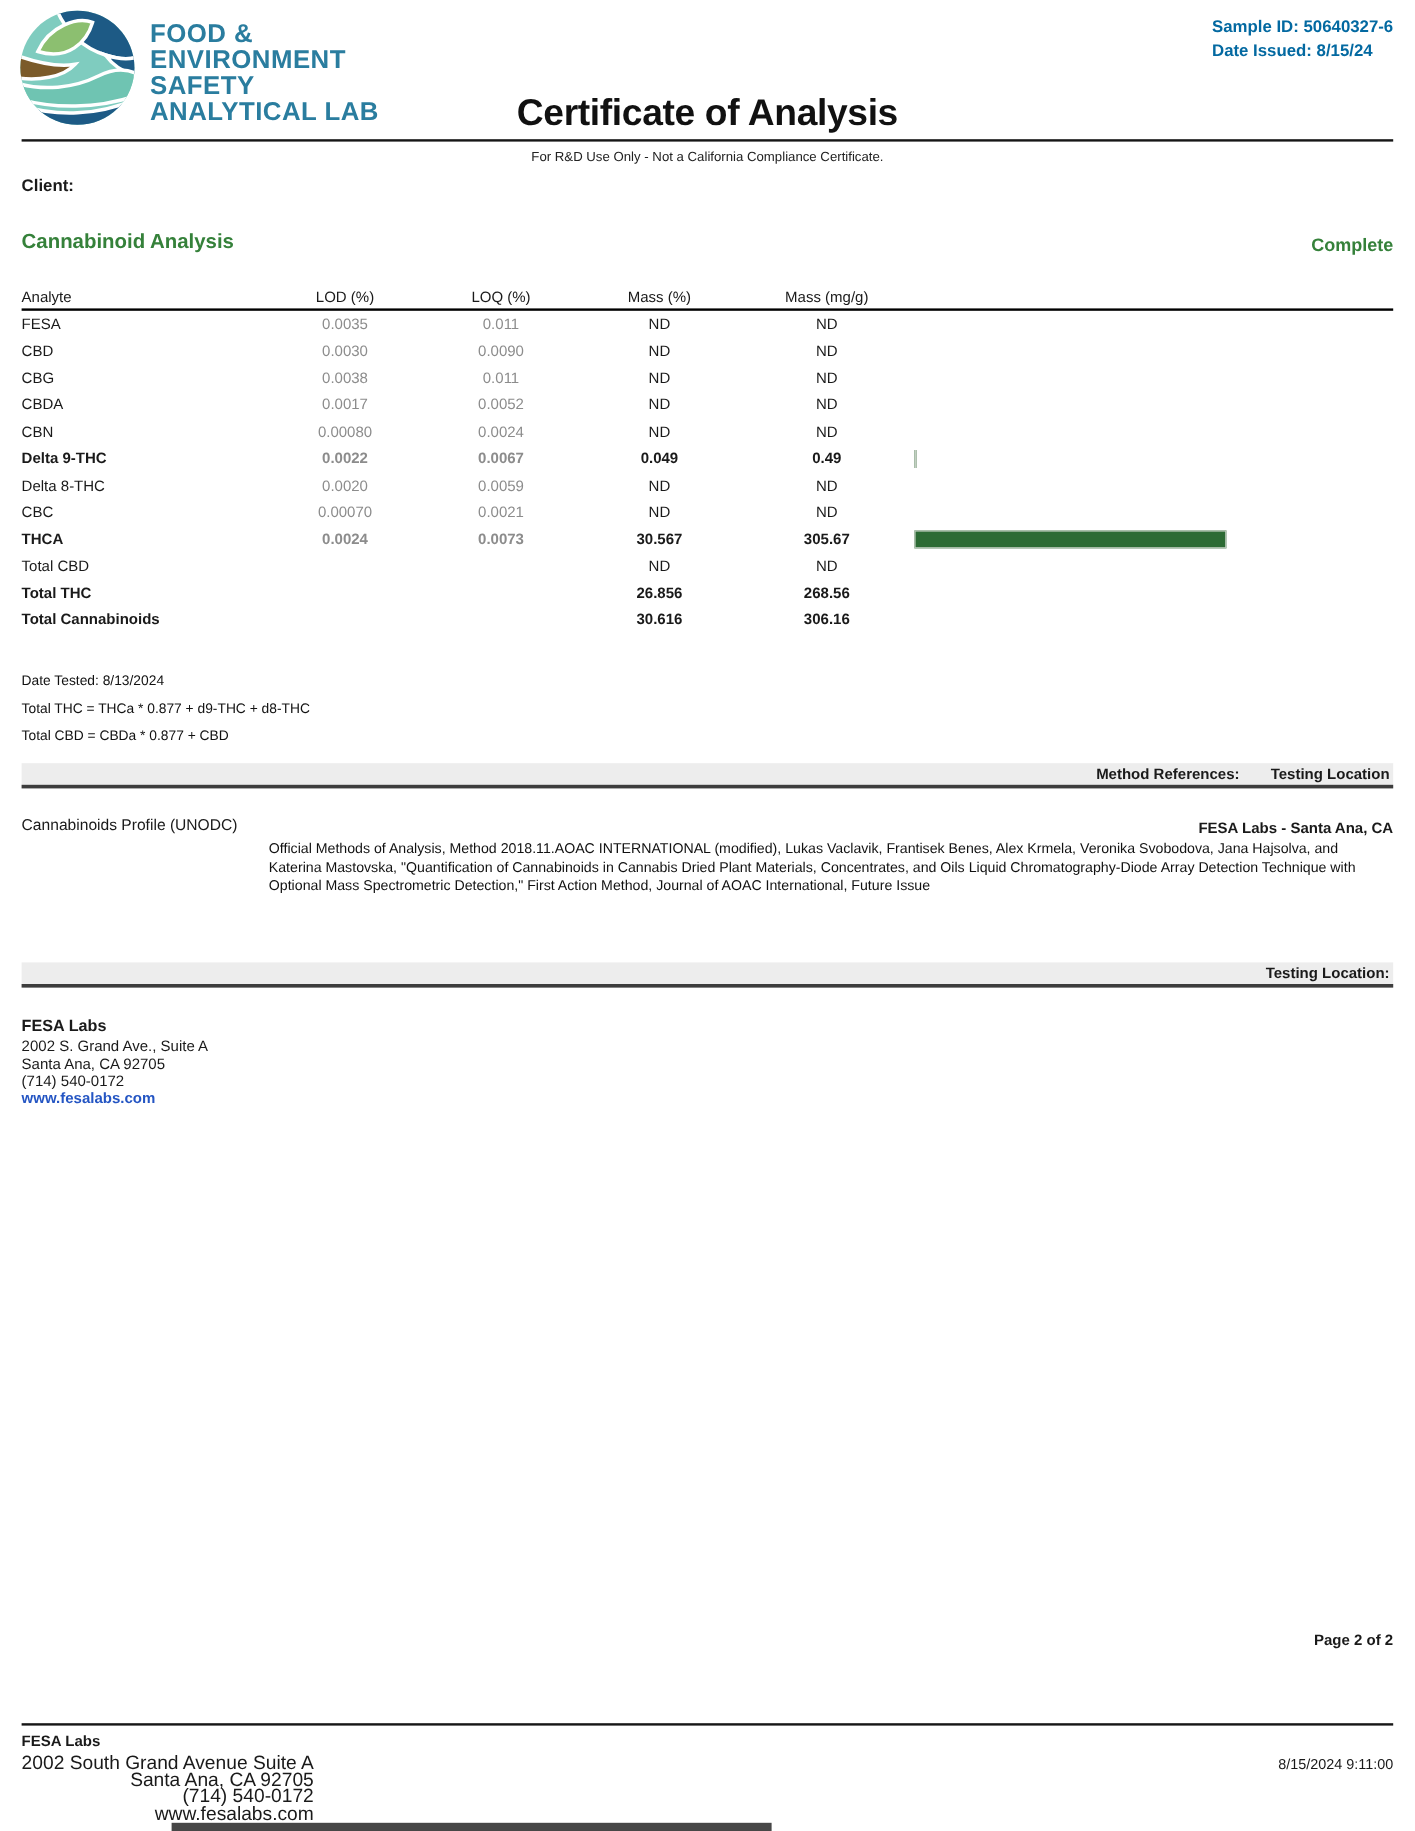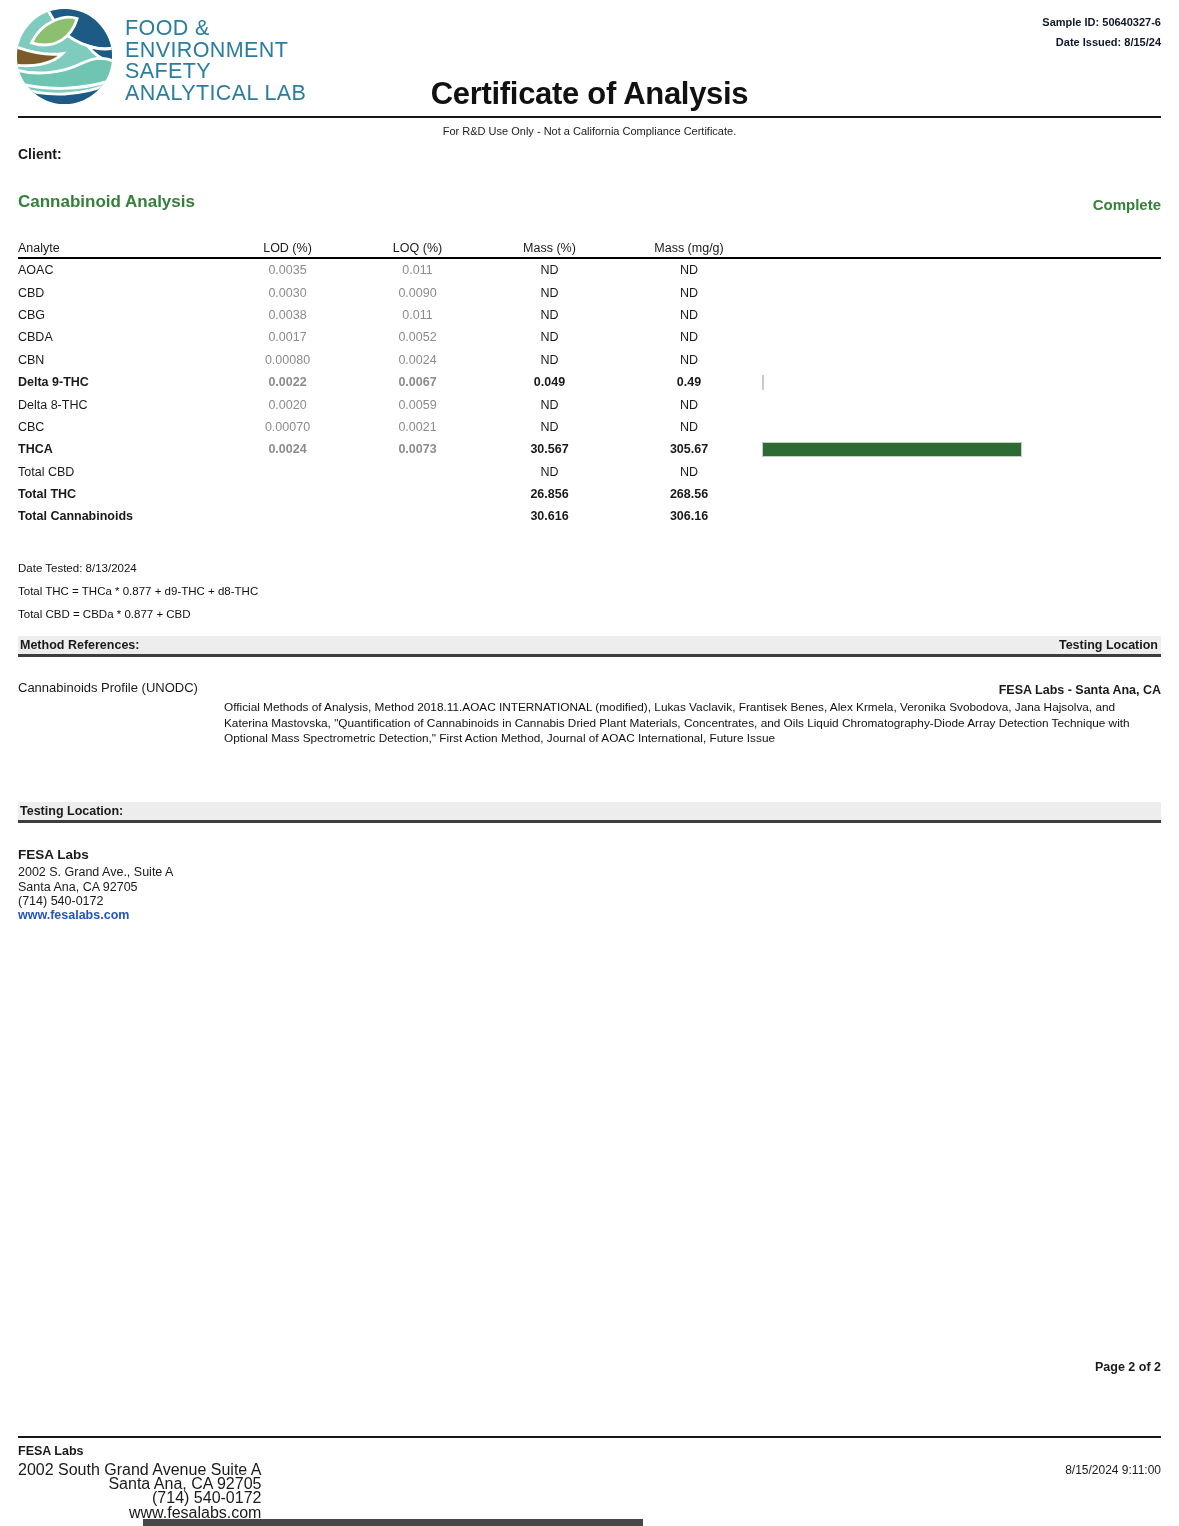--- a/index.html
+++ b/index.html
@@ -5,24 +5,24 @@
   * { margin:0; padding:0; box-sizing:border-box; }
   html,body { background:#fff; }
   body {
     width:1179px; height:1526px; position:relative; overflow:hidden;
     font-family:"Liberation Sans","DejaVu Sans",sans-serif; color:#1a1a1a;
   }
   .abs { position:absolute; }
 
   
   .logo-wrap { left:16px; top:8px; display:flex; align-items:flex-start; }
-  .logo-text { margin-left:12px; margin-top:10px; color:#2a7d9f; font-weight:normal;
+  .logo-text { margin-left:12px; margin-top:10px; color:#2a7d9f; font-weight:bold;
                font-size:21.5px; line-height:21.5px; letter-spacing:0.4px; }
-  .sample-info { right:18px; top:12px; text-align:right; font-size:11px; font-weight:bold;
-                 line-height:20px; color:#0f172a; }
+  .sample-info { right:18px; top:12px; text-align:left; font-size:14px; font-weight:bold;
+                 line-height:20px; color:#0369a1; }
   .doc-title { left:0; top:76px; width:100%; text-align:center; font-size:31px;
                font-weight:bold; letter-spacing:-0.3px; color:#111; }
   .header-rule { left:18px; right:18px; top:116px; height:2px; background:#161616; }
   .subtitle { left:0; top:125px; width:100%; text-align:center; font-size:11px; color:#222; }
   .client { left:18px; top:146px; font-size:14px; font-weight:bold; }
 
   
   .analysis-title { left:18px; top:192px; font-size:17px; font-weight:bold; color:#35813a; }
   .analysis-status { right:18px; top:196px; font-size:15px; font-weight:bold; color:#35813a; }
 
@@ -36,22 +36,22 @@
   .c-num { text-align:center; }
   .c-lod, .c-loq { color:#8c8c8c; }
   .c-bar { padding-left:5px; height:16px; display:flex; align-items:center; }
   .bar { height:15px; background:#2c6b34; border:1px solid #c3cfc2; }
 
   
   .notes { left:18px; top:557px; font-size:11.5px; line-height:23px; color:#111; }
 
   
   .band { left:18px; right:18px; height:21px; background:#ededed; border-bottom:3px solid #3d3d3d;
-          display:flex; justify-content:space-between; align-items:center;
-          font-size:12.5px; font-weight:bold; padding:0 3px 0 2px; }
+          display:flex; justify-content:flex-end; align-items:center;
+          font-size:12.5px; font-weight:bold; padding:0 3px 0 2px;gap:26px; }
   .band-methods { top:636px; }
   .band-testing { top:802px; }
 
   .method-profile { left:18px; top:680px; font-size:13px; }
   .method-loc { right:18px; top:683px; font-size:12.5px; font-weight:bold; }
   .method-paras { left:224px; top:700px; width:918px; font-size:11.8px; line-height:15.6px; color:#111; }
   .method-paras .p2 { margin-top:14px; }
 
   
   .loc-block { left:18px; top:848px; font-size:12.5px; line-height:14.3px; }
@@ -111,21 +111,21 @@
   <div class="t-grid t-head">
     <div class="cell">Analyte</div>
     <div class="cell c-num">LOD (%)</div>
     <div class="cell c-num">LOQ (%)</div>
     <div class="cell c-num">Mass (%)</div>
     <div class="cell c-num">Mass (mg/g)</div>
     <div class="cell"></div>
   </div>
   <div id="table-body">
       <div class="t-grid t-row">
-        <div class="cell c-analyte">AOAC</div>
+        <div class="cell c-analyte">FESA</div>
         <div class="cell c-num c-lod">0.0035</div>
         <div class="cell c-num c-loq">0.011</div>
         <div class="cell c-num c-mass">ND</div>
         <div class="cell c-num c-mgg">ND</div>
         <div class="cell c-bar"></div>
       </div>
       <div class="t-grid t-row">
         <div class="cell c-analyte">CBD</div>
         <div class="cell c-num c-lod">0.0030</div>
         <div class="cell c-num c-loq">0.0090</div>

